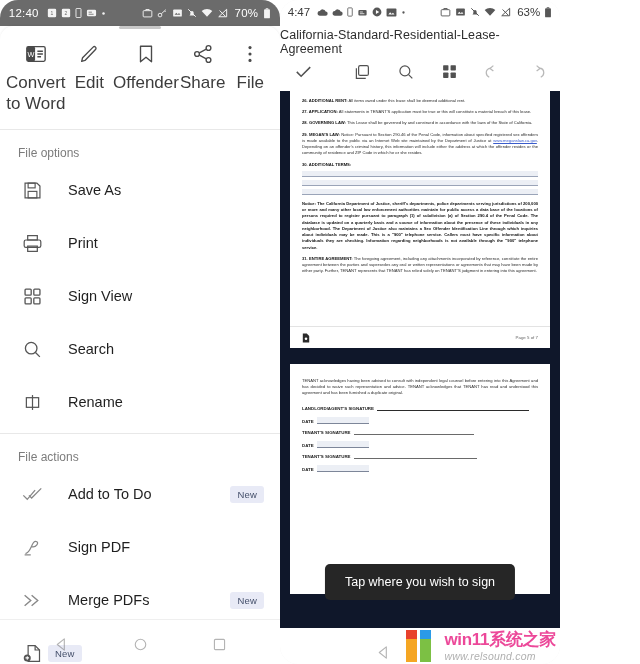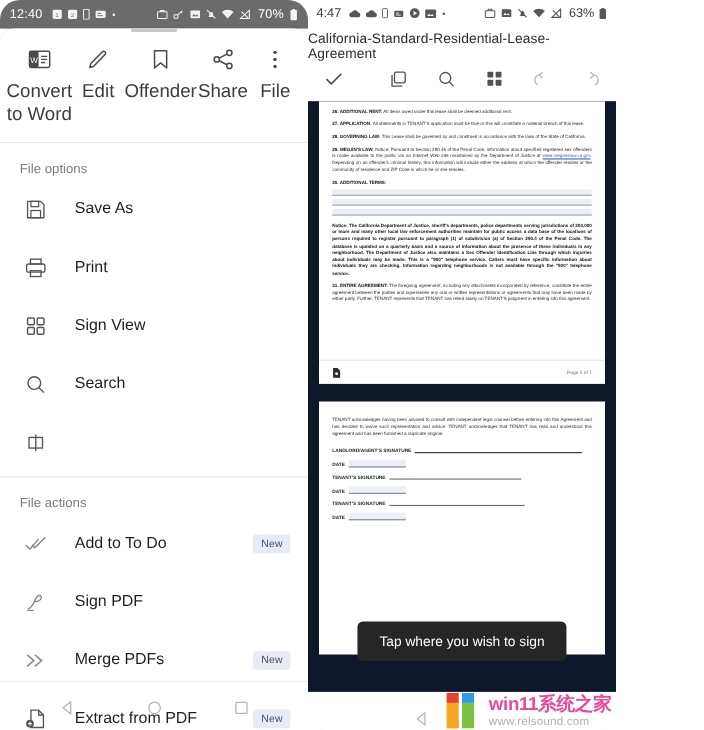--- a/index.html
+++ b/index.html
@@ -101,21 +101,21 @@
     position:absolute; left:50%; transform:translateX(-50%);
     bottom:28px; background:#262626; color:#fff;
     font-size:12.5px; padding:11px 20px; border-radius:5px; white-space:nowrap;
   }
 
   
   .watermark { position:absolute; right:4px; bottom:0px; display:flex;
     align-items:center; gap:5px; }
   .wm-text { display:flex; flex-direction:column; line-height:1; }
   .wm-t1 { font-size:17px; font-weight:bold; color:#ec4899; letter-spacing:-.3px; }
-  .wm-t2 { font-size:10.5px; color:#b0b0b0; letter-spacing:.2px; margin-top:3px; }
+  .wm-t2 { font-size:10.5px; color:#b0b0b0; letter-spacing:.2px; margin-top:3px;font-style:italic; }
 </style>
 </head>
 <body>
 
 <div class="screen">
 
   <div class="panel left">
 
     <div class="left-statusbar">
       <span class="sb-time">12:40</span>
@@ -264,20 +264,21 @@
         <span class="ilabel">Search</span>
       </div>
 
       <div class="item">
         <span class="ico">
           <svg width="21" height="21" viewBox="0 0 24 24">
               <rect x="5" y="6.5" width="14" height="11" fill="none" stroke="#555" stroke-width="1.4"></rect>
               <path d="M12 3.5v17" stroke="#555" stroke-width="1.4"></path>
             </svg>
         </span>
+        <span class="ilabel">Rename</span>
       </div>
 
       <div class="divider"></div>
 
       <div class="sect-title">File actions</div>
 
       <div class="item">
         <span class="ico">
           <svg width="21" height="21" viewBox="0 0 24 24">
               <path d="M1.5 13l4.5 4.5L15 7" fill="none" stroke="#888" stroke-width="1.5"></path>
@@ -312,21 +313,20 @@
 
       <div class="item">
         <span class="ico">
           <svg width="21" height="21" viewBox="0 0 24 24">
               <path d="M7 3h8l5 5v13H7z" fill="none" stroke="#555" stroke-width="1.4"></path>
               <path d="M15 3v5h5" fill="none" stroke="#555" stroke-width="1.4"></path>
               <circle cx="6" cy="17" r="4" fill="#555"></circle>
               <path d="M6 15v4M4 17h4" stroke="#fff" stroke-width="1.2"></path>
             </svg>
         </span>
-        <span class="ilabel">Extract from PDF</span>
         <span class="badge">New</span>
       </div>
 
     </div>
 
     <div class="navbar">
       <span class="nav-ic">
         <svg width="15" height="15" viewBox="0 0 16 16">
             <path d="M11 2L3.5 8 11 14z" fill="none" stroke="#777" stroke-width="1.2" stroke-linejoin="round"></path>
           </svg>

